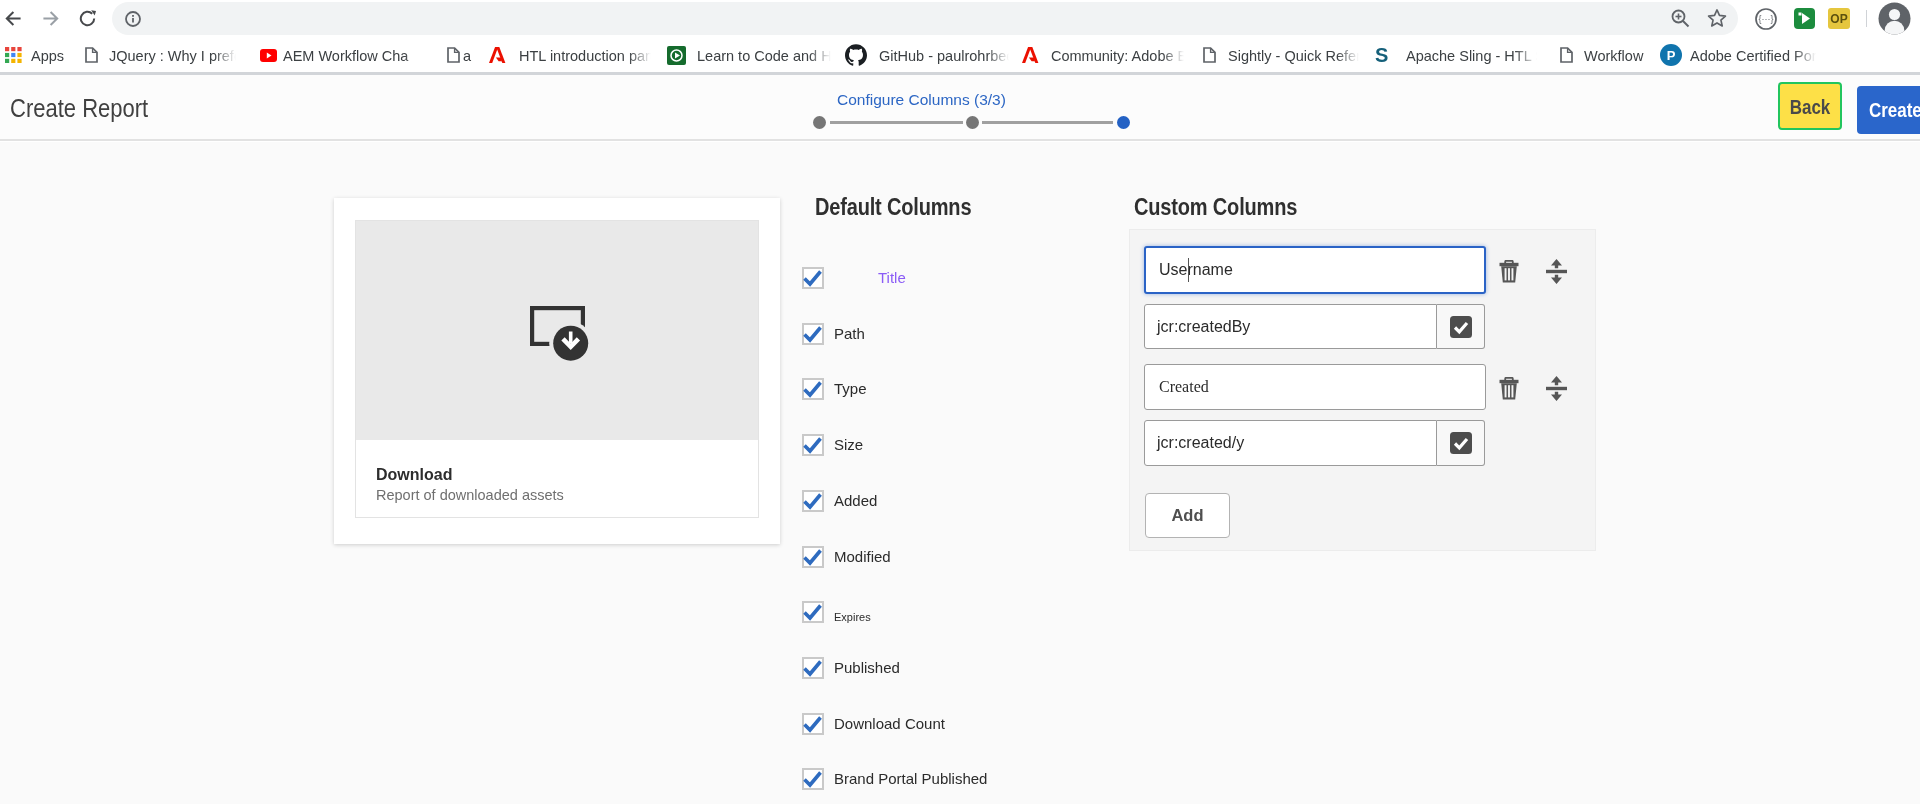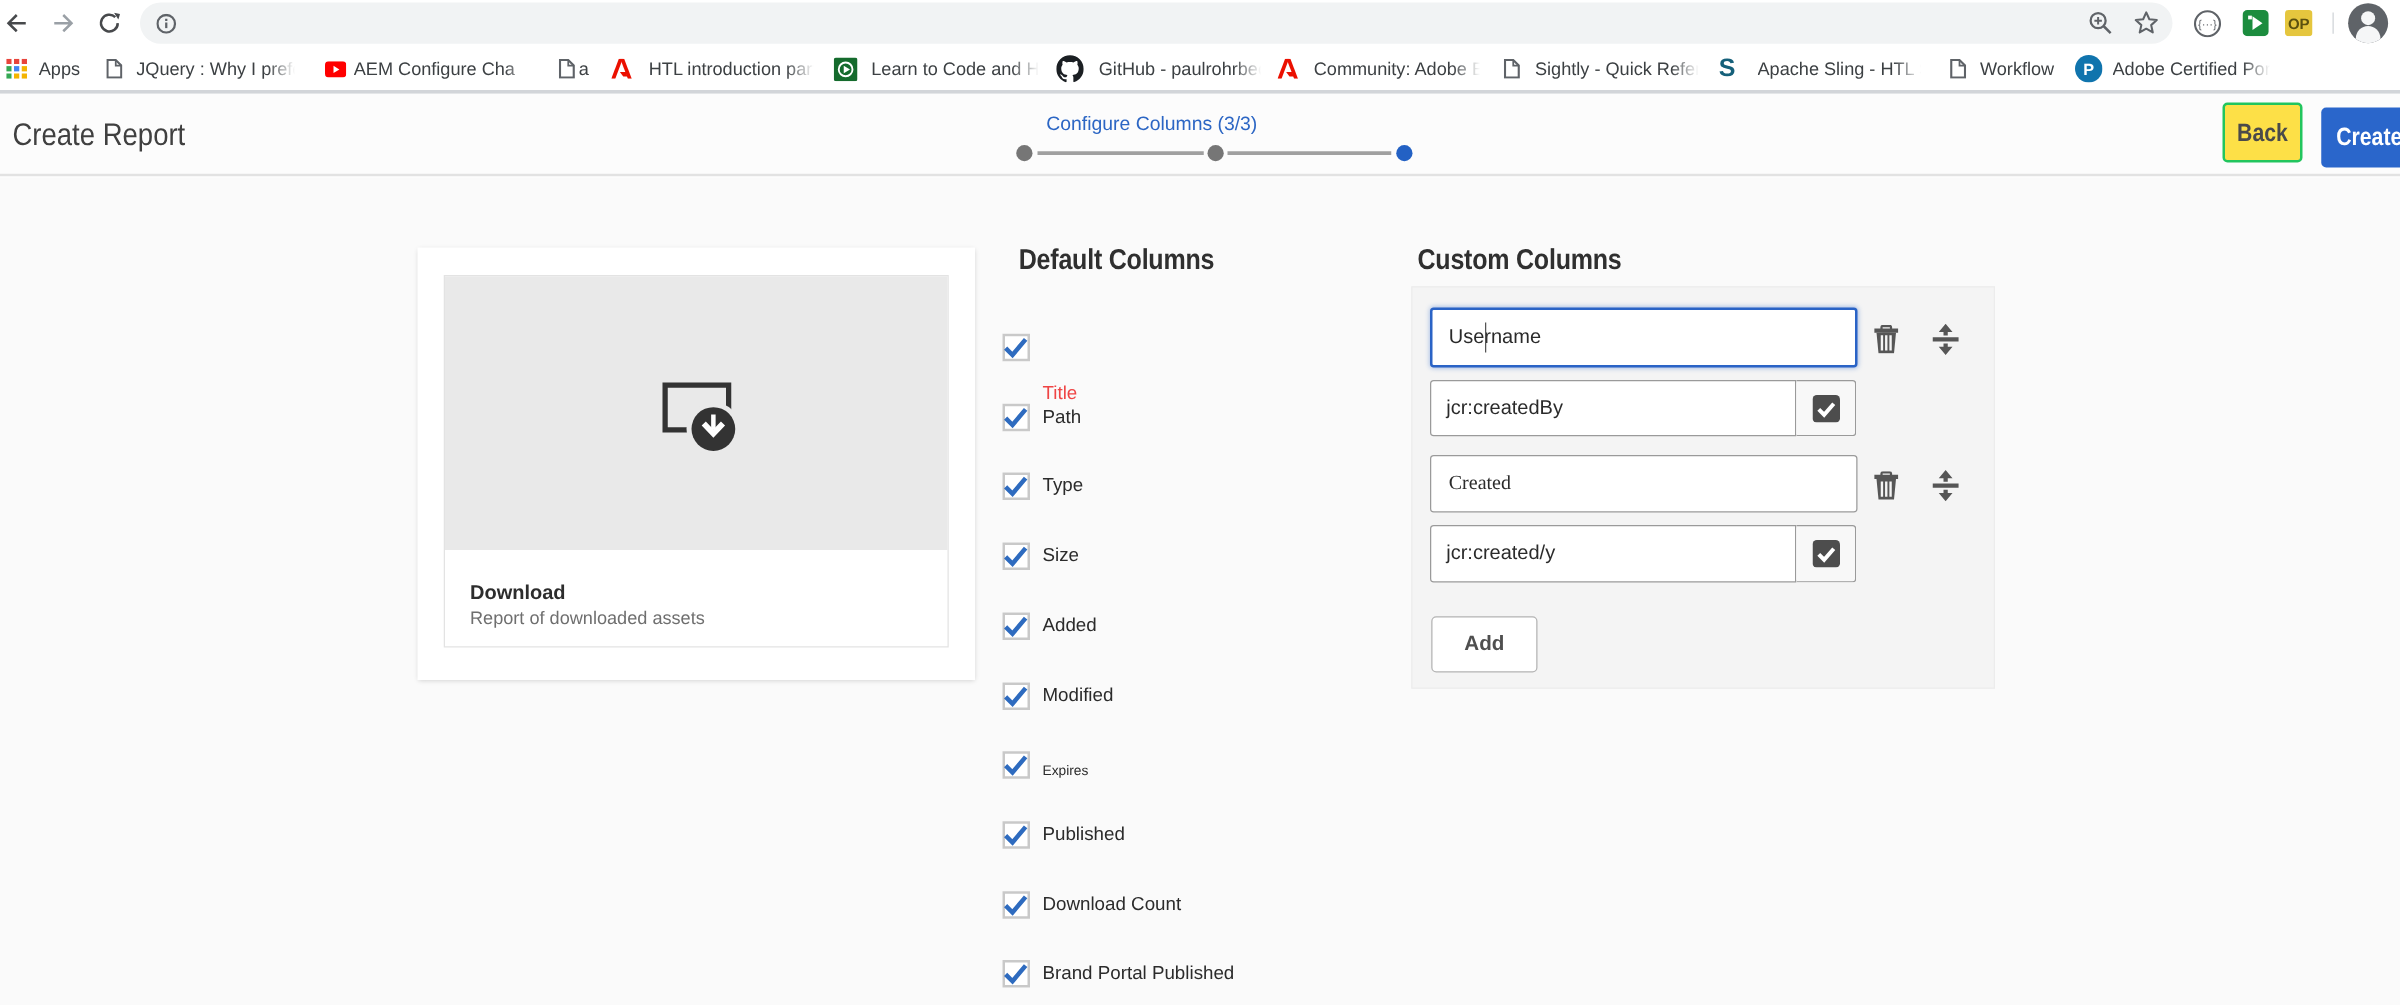--- a/index.html
+++ b/index.html
@@ -111,21 +111,21 @@
 </svg>
 <div class="abs" style="left:376px;top:466px;font-size:16px;font-weight:bold;color:#2d2d2d;">Download</div>
 <div class="abs" style="left:376px;top:487px;font-size:14.5px;color:#6f6f6f;">Report of downloaded assets</div>
 
 <div class="abs" style="left:815px;top:194px;font-size:23px;font-weight:bold;color:#2f2f2f;transform:scaleX(.87);transform-origin:left;letter-spacing:-0.2px;">Default Columns</div>
 <div id="defcols">
     <div class="abs" style="left:802px;top:267px;width:22px;height:22px;background:#fff;border:2px solid #c9c9c9;"></div>
     <svg class="abs" style="left:801px;top:268px" width="23" height="20" viewBox="0 0 23 20">
       <polyline points="3.5,10.5 9,16 19.5,3.5" stroke="#2e6bbf" stroke-width="3.6" fill="none"></polyline>
     </svg>
-    <div class="abs" style="left:834px;top:269px;font-size:15px;color:#ef4444;margin-top:37px;">Title</div>
+    <div class="abs" style="left:878px;top:269px;font-size:15px;color:#8b5cf6;">Title</div>
     <div class="abs" style="left:802px;top:322.7px;width:22px;height:22px;background:#fff;border:2px solid #c9c9c9;"></div>
     <svg class="abs" style="left:801px;top:323.7px" width="23" height="20" viewBox="0 0 23 20">
       <polyline points="3.5,10.5 9,16 19.5,3.5" stroke="#2e6bbf" stroke-width="3.6" fill="none"></polyline>
     </svg>
     <div class="abs" style="left:834px;top:324.7px;font-size:15px;color:#2b2b2b;">Path</div>
     <div class="abs" style="left:802px;top:378.4px;width:22px;height:22px;background:#fff;border:2px solid #c9c9c9;"></div>
     <svg class="abs" style="left:801px;top:379.4px" width="23" height="20" viewBox="0 0 23 20">
       <polyline points="3.5,10.5 9,16 19.5,3.5" stroke="#2e6bbf" stroke-width="3.6" fill="none"></polyline>
     </svg>
     <div class="abs" style="left:834px;top:380.4px;font-size:15px;color:#2b2b2b;">Type</div>
@@ -239,21 +239,21 @@
     <div class="abs" style="left:31px;top:48px;font-size:14.5px;color:#3c4043;">Apps</div>
     <svg class="abs" style="left:85px;top:47px" width="13" height="16" viewBox="0 0 13 16">
       <path d="M1 1 h6.6 l4.4 4.4 v9.6 h-11 z" fill="none" stroke="#5f6368" stroke-width="1.7"></path>
       <path d="M7.6 1 v4.4 h4.4" fill="none" stroke="#5f6368" stroke-width="1.4"></path>
     </svg>
     <div class="abs" style="left:109px;top:48px;width:127px;font-size:14.5px;color:#3c4043;white-space:nowrap;overflow:hidden;-webkit-mask-image:linear-gradient(90deg,#000 calc(100% - 22px),transparent);">JQuery : Why I prefer</div>
     <svg class="abs" style="left:260px;top:48.5px" width="17" height="13" viewBox="0 0 17 13">
       <rect width="17" height="13" rx="3" fill="#f00"></rect>
       <polygon points="6.8,3.6 11.5,6.5 6.8,9.4" fill="#fff"></polygon>
     </svg>
-    <div class="abs" style="left:283px;top:48px;width:143px;font-size:14.5px;color:#3c4043;white-space:nowrap;overflow:hidden;-webkit-mask-image:linear-gradient(90deg,#000 calc(100% - 22px),transparent);">AEM Configure Cha</div>
+    <div class="abs" style="left:283px;top:48px;width:143px;font-size:14.5px;color:#3c4043;white-space:nowrap;overflow:hidden;-webkit-mask-image:linear-gradient(90deg,#000 calc(100% - 22px),transparent);">AEM Workflow Cha</div>
     <svg class="abs" style="left:447px;top:47px" width="13" height="16" viewBox="0 0 13 16">
       <path d="M1 1 h6.6 l4.4 4.4 v9.6 h-11 z" fill="none" stroke="#5f6368" stroke-width="1.7"></path>
       <path d="M7.6 1 v4.4 h4.4" fill="none" stroke="#5f6368" stroke-width="1.4"></path>
     </svg>
     <div class="abs" style="left:463px;top:48px;width:12px;font-size:14.5px;color:#3c4043;white-space:nowrap;overflow:hidden;">a</div>
     <svg class="abs" style="left:489px;top:47px" width="17" height="16" viewBox="0 0 17 16">
       <polygon points="0,16 6.1,0 9.2,0 3.2,16" fill="#eb1000"></polygon>
       <polygon points="7.2,0 10.3,0 16.4,16 13.3,16" fill="#eb1000"></polygon>
       <polygon points="6.9,10.6 11.7,10.6 13.1,14.2 9.6,14.2" fill="#eb1000"></polygon>
     </svg>

